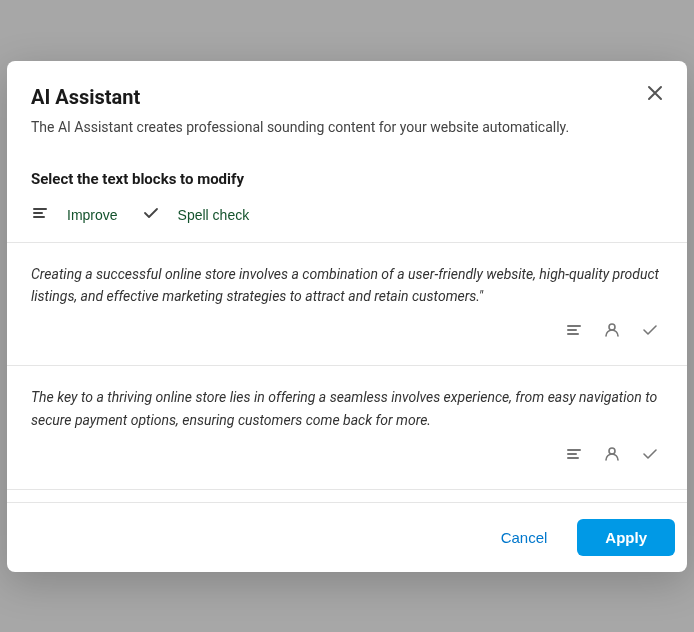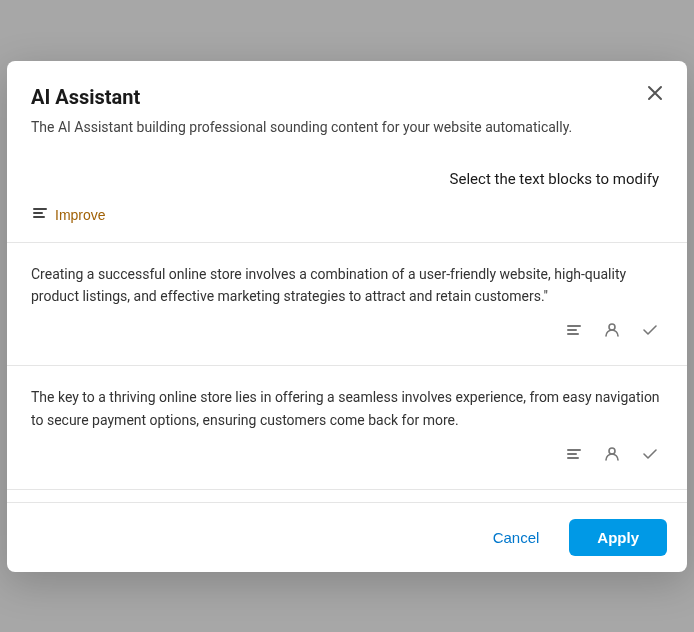--- a/index.html
+++ b/index.html
@@ -64,58 +64,58 @@
       border: none;
       cursor: pointer;
       color: #555;
       font-size: 18px;
       line-height: 1;
       padding: 4px;
     }
 
     .section-label {
       font-size: 15px;
-      font-weight: 400;
+      font-weight: 700;
       color: #1a1a1a;
-      padding: 16px 28px 12px 24px;
-      text-align: right;
+      padding: 16px 8px 12px 24px;
     }
 
     .action-bar {
       display: flex;
       gap: 24px;
       padding: 0 24px 12px 24px;
       border-bottom: 1px solid #e5e5e5;
     }
 
     .action-btn {
       display: flex;
       align-items: center;
-      gap: 6px;
+      gap: 18px;
       background: none;
       border: none;
       cursor: pointer;
       font-size: 14px;
-      color: #a16207;
+      color: #14532d;
       padding: 4px 0;
     }
 
     .action-icon {
       font-size: 16px;
       color: #555;
     }
 
     .content-area {
       flex: 1;
       overflow-y: auto;
     }
 
     .text-block {
       padding: 20px 24px 12px 24px;
       border-bottom: 1px solid #e5e5e5;
+      font-style: italic;
     }
 
     .text-block-content {
       font-size: 14px;
       color: #333;
       line-height: 1.6;
       margin-bottom: 12px;
     }
 
     .text-block-actions {
@@ -128,21 +128,21 @@
     .block-action-btn {
       background: none;
       border: none;
       cursor: pointer;
       color: #777;
       padding: 2px 4px;
       font-size: 16px;
     }
 
     .modal-footer {
-      padding: 16px 20px;
+      padding: 16px 12px;
       display: flex;
       justify-content: flex-end;
       gap: 12px;
       border-top: 1px solid #e5e5e5;
     }
 
     .btn-cancel {
       background: none;
       border: none;
       cursor: pointer;
@@ -164,41 +164,49 @@
     }
   </style>
 </head>
 <body>
 
 <div class="modal-overlay">
   <div class="modal">
 
     <div class="modal-header">
       <h2 class="modal-title">AI Assistant</h2>
-      <p class="modal-description">The AI Assistant building professional sounding content for your website automatically.</p>
+      <p class="modal-description">The AI Assistant creates professional sounding content for your website automatically.</p>
       <button class="close-btn">
         <svg width="16" height="16" viewBox="0 0 16 16" fill="none">
           <path d="M2 2L14 14M14 2L2 14" stroke="#555" stroke-width="2" stroke-linecap="round"></path>
         </svg>
       </button>
     </div>
 
     <div class="section-label">Select the text blocks to modify</div>
 
     <div class="action-bar">
       <button class="action-btn">
         <span class="action-icon">
           <svg width="18" height="18" viewBox="0 0 18 18" fill="none">
             <rect x="2" y="4" width="14" height="2" rx="1" fill="#444"></rect>
             <rect x="2" y="8" width="10" height="2" rx="1" fill="#444"></rect>
             <rect x="2" y="12" width="12" height="2" rx="1" fill="#444"></rect>
           </svg>
         </span>
         <span>Improve</span>
       </button>
+      <button class="action-btn">
+        <span class="action-icon">
+          <svg width="18" height="18" viewBox="0 0 18 18" fill="none">
+            <polyline points="3,9 7,13 15,5" stroke="#444" stroke-width="1.8" stroke-linecap="round" stroke-linejoin="round"></polyline>
+          </svg>
+        </span>
+        <span>Spell check</span>
+      </button>
     </div>
 
     <div class="content-area">
 
       <div class="text-block">
         <p class="text-block-content">Creating a successful online store involves a combination of a user-friendly website, high-quality product listings, and effective marketing strategies to attract and retain customers."</p>
         <div class="text-block-actions">
           <button class="block-action-btn">
             <svg width="18" height="18" viewBox="0 0 18 18" fill="none">
               <rect x="2" y="4" width="14" height="2" rx="1" fill="#777"></rect>

